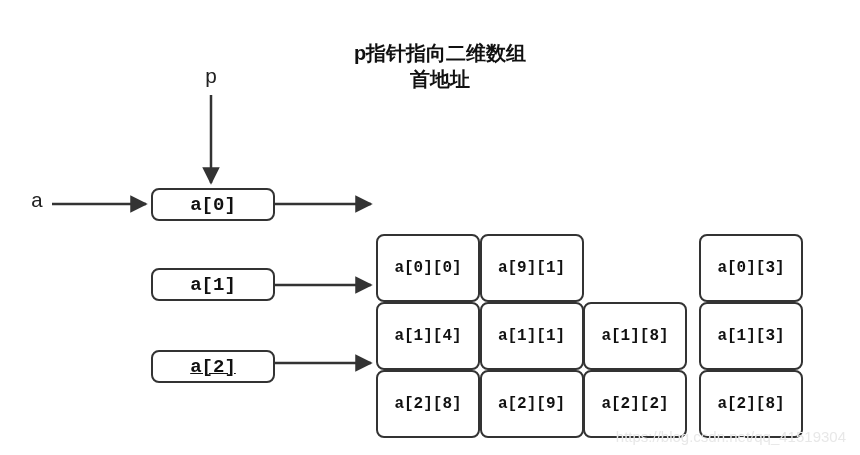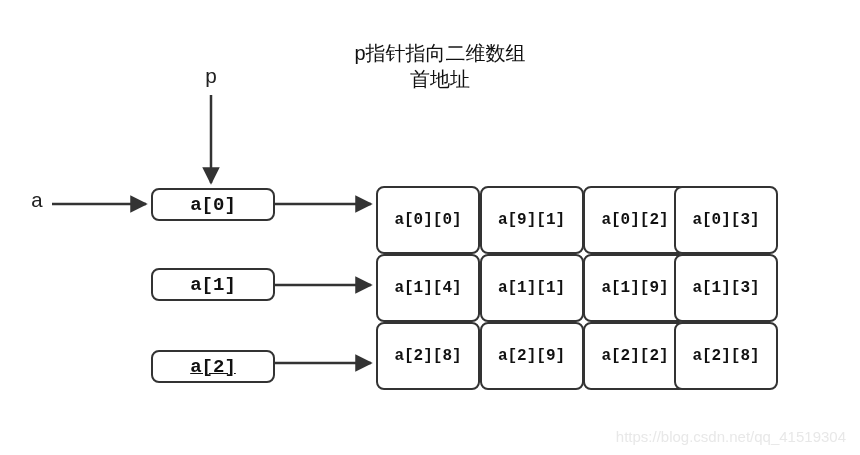--- a/index.html
+++ b/index.html
@@ -3,21 +3,21 @@
 <meta charset="utf-8">
 <style>
   html,body{margin:0;padding:0;background:#ffffff;}
   #canvas{
     position:relative;width:860px;height:455px;background:#ffffff;
     font-family:"Liberation Sans",sans-serif;overflow:hidden;
   }
   
   .title{
     position:absolute;left:280px;top:40px;width:320px;
-    text-align:center;font-weight:normal;font-size:20px;line-height:26px;
+    text-align:center;font-weight:bold;font-size:20px;line-height:26px;
     color:#111;font-family:"Liberation Sans",sans-serif;
   }
   
   .freelabel{
     position:absolute;width:26px;text-align:center;
     font-family:"Liberation Mono",monospace;font-size:21px;color:#222;
   }
   .p-label{left:198px;top:66px;}
   .a-label{left:24px;top:190px;}
   
@@ -28,23 +28,23 @@
     font-family:"Liberation Mono",monospace;font-weight:bold;font-size:19px;color:#111;
   }
   .ptrbox.b0{top:188px;}
   .ptrbox.b1{top:268px;}
   .ptrbox.b2{top:350px;text-decoration:underline;}
   
   .cell{
     position:absolute;width:104px;height:68px;
     border:2.5px solid #333;border-radius:8px;box-sizing:border-box;
     background:#fff;display:flex;align-items:center;justify-content:center;
-    font-family:"Liberation Mono",monospace;font-weight:bold;font-size:16px;color:#111;
+    font-family:"Liberation Mono",monospace;font-weight:bold;font-size:16px;color:#111;margin-top:48px;
   }
-  .c0{left:376px;}.c1{left:479.5px;}.c2{left:583px;}.c3{left:674px;}
+  .c0{left:376px;}.c1{left:479.5px;}.c2{left:583px;}.c3{left:699px;}
   .r0{top:186px;}.r1{top:254px;}.r2{top:322px;}
   
   svg.arrows{position:absolute;left:0;top:0;width:860px;height:455px;pointer-events:none;}
   
   .watermark{
     position:absolute;right:14px;top:428px;
     font-family:"Liberation Sans",sans-serif;font-size:15px;color:#e8e8e8;
   }
 </style>
 </head>
@@ -72,26 +72,25 @@
 
   <div class="freelabel p-label">p</div>
   <div class="freelabel a-label">a</div>
 
   <div class="ptrbox b0">a[0]</div>
   <div class="ptrbox b1">a[1]</div>
   <div class="ptrbox b2">a[2]</div>
 
   <div class="cell r0 c0">a[0][0]</div>
   <div class="cell r0 c1">a[9][1]</div>
-  <div class="cell r0 c2">a[0][2]</div>
   <div class="cell r0 c3">a[0][3]</div>
 
   <div class="cell r1 c0">a[1][4]</div>
   <div class="cell r1 c1">a[1][1]</div>
-  <div class="cell r1 c2">a[1][9]</div>
+  <div class="cell r1 c2">a[1][8]</div>
   <div class="cell r1 c3">a[1][3]</div>
 
   <div class="cell r2 c0">a[2][8]</div>
   <div class="cell r2 c1">a[2][9]</div>
   <div class="cell r2 c2">a[2][2]</div>
   <div class="cell r2 c3">a[2][8]</div>
 
   <div class="watermark">https://blog.csdn.net/qq_41519304</div>
 
 </div>

